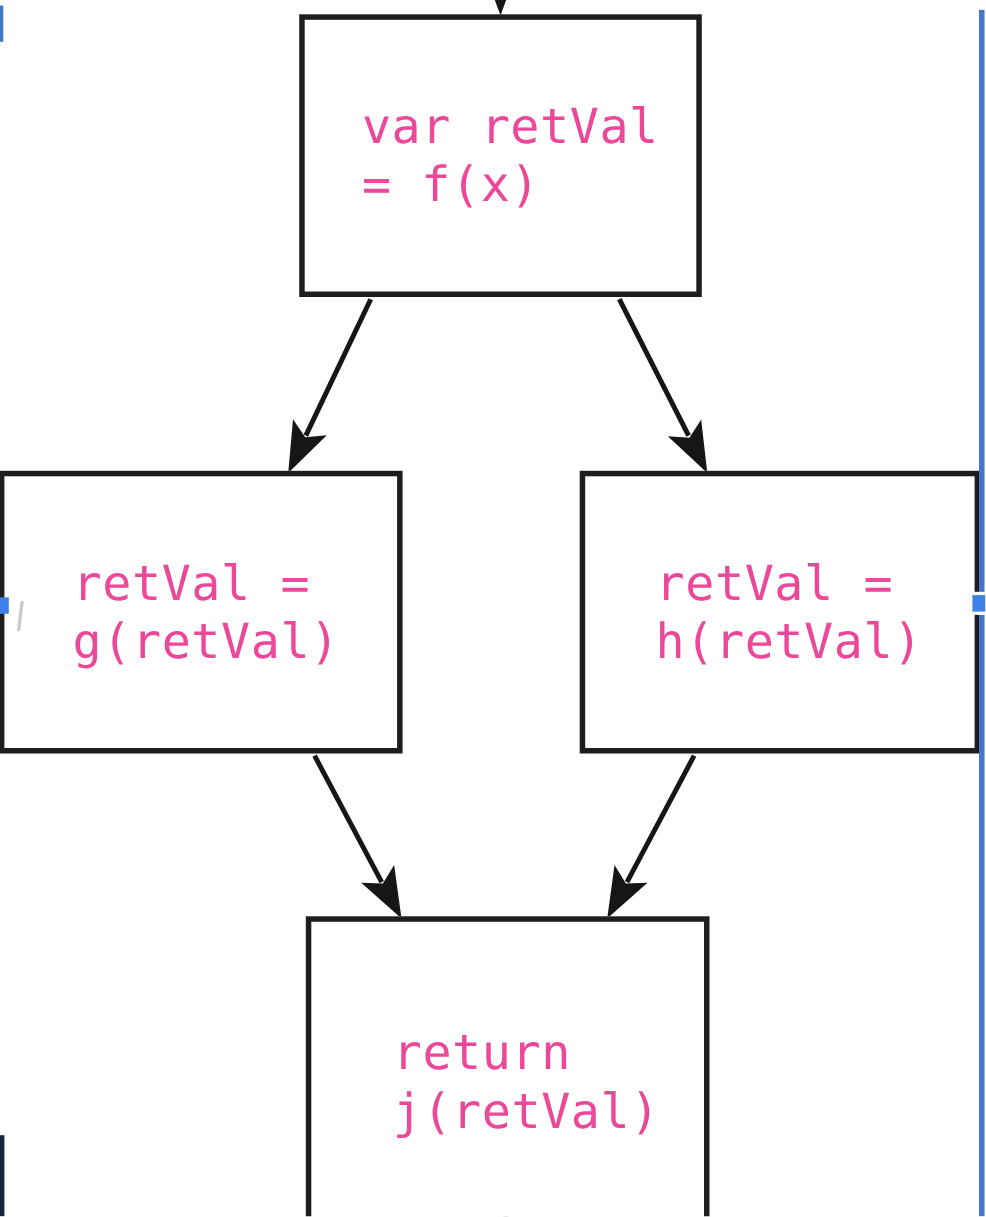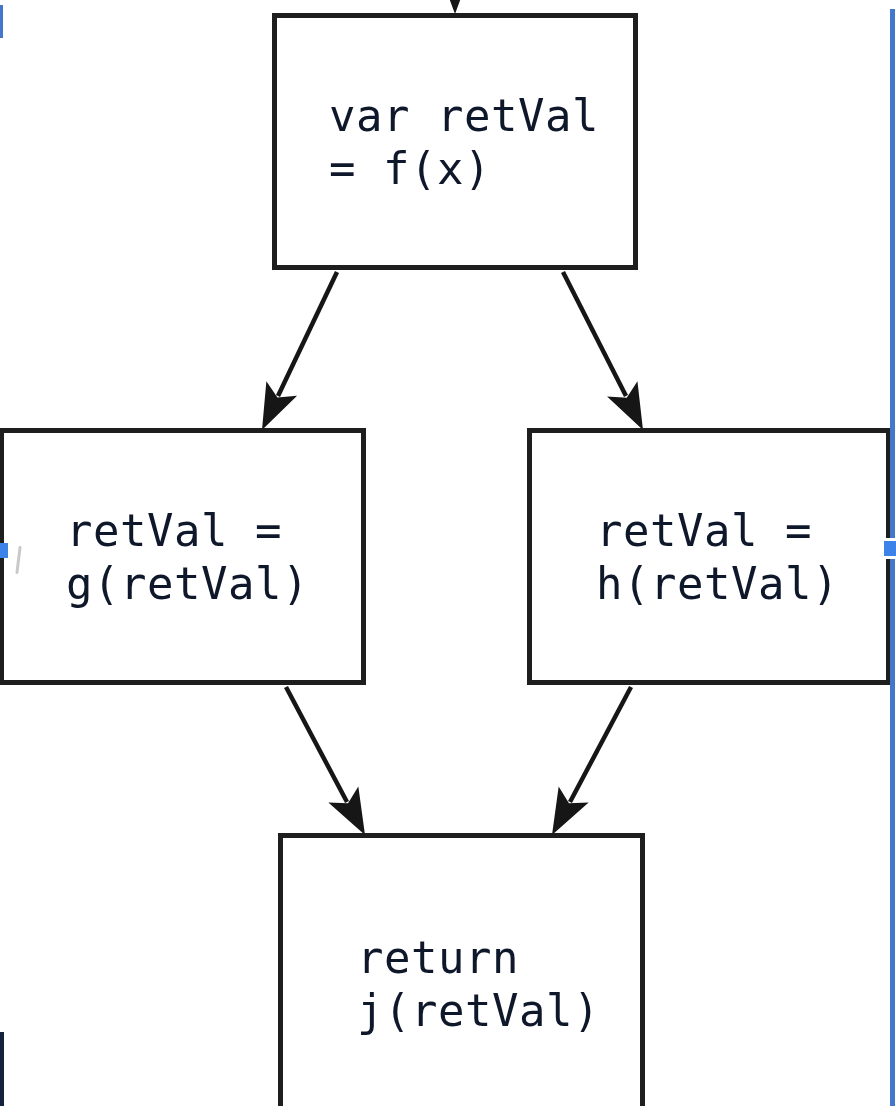--- a/index.html
+++ b/index.html
@@ -27,21 +27,21 @@
     display: flex;
     flex-direction: column;
     justify-content: center;
   }
   .node .label {
     margin: 0;
     font-family: "DejaVu Sans Mono", "Liberation Mono", monospace;
     font-size: 44px;
     line-height: 53px;
     letter-spacing: 0.5px;
-    color: #0f172a;
+    color: #ec4899;
     white-space: pre;
     filter: blur(0.4px);
   }
   .node-start  { left: 272px; top: 13px;  width: 366px; height: 257px; padding-left: 52px; }
   .node-g      { left: -1px;  top: 428px; width: 367px; height: 257px; padding-left: 62px; }
   .node-h      { left: 527px; top: 428px; width: 364px; height: 257px; padding-left: 64px; }
   .node-return { left: 278px; top: 833px; width: 367px; height: 301px; padding-left: 74px; }
 
   
   .sel-right-line {

